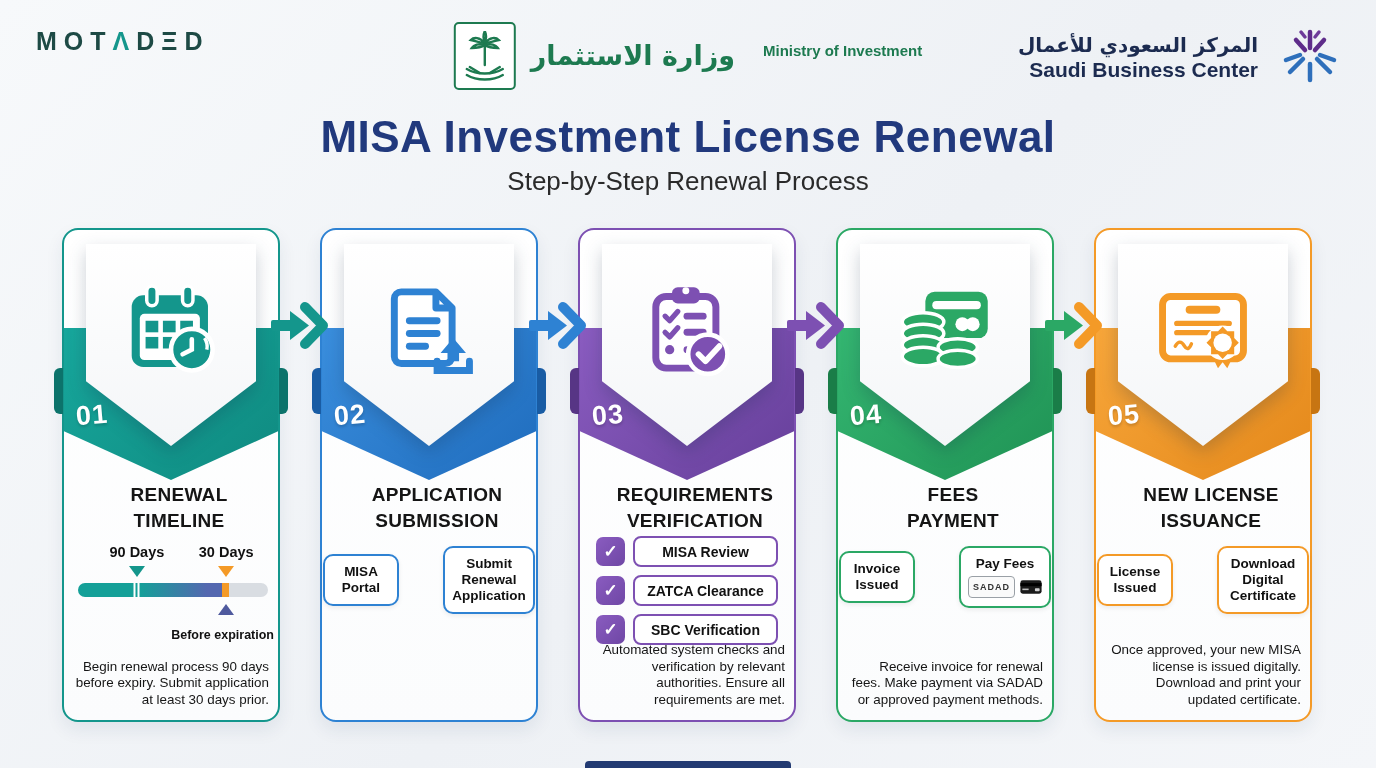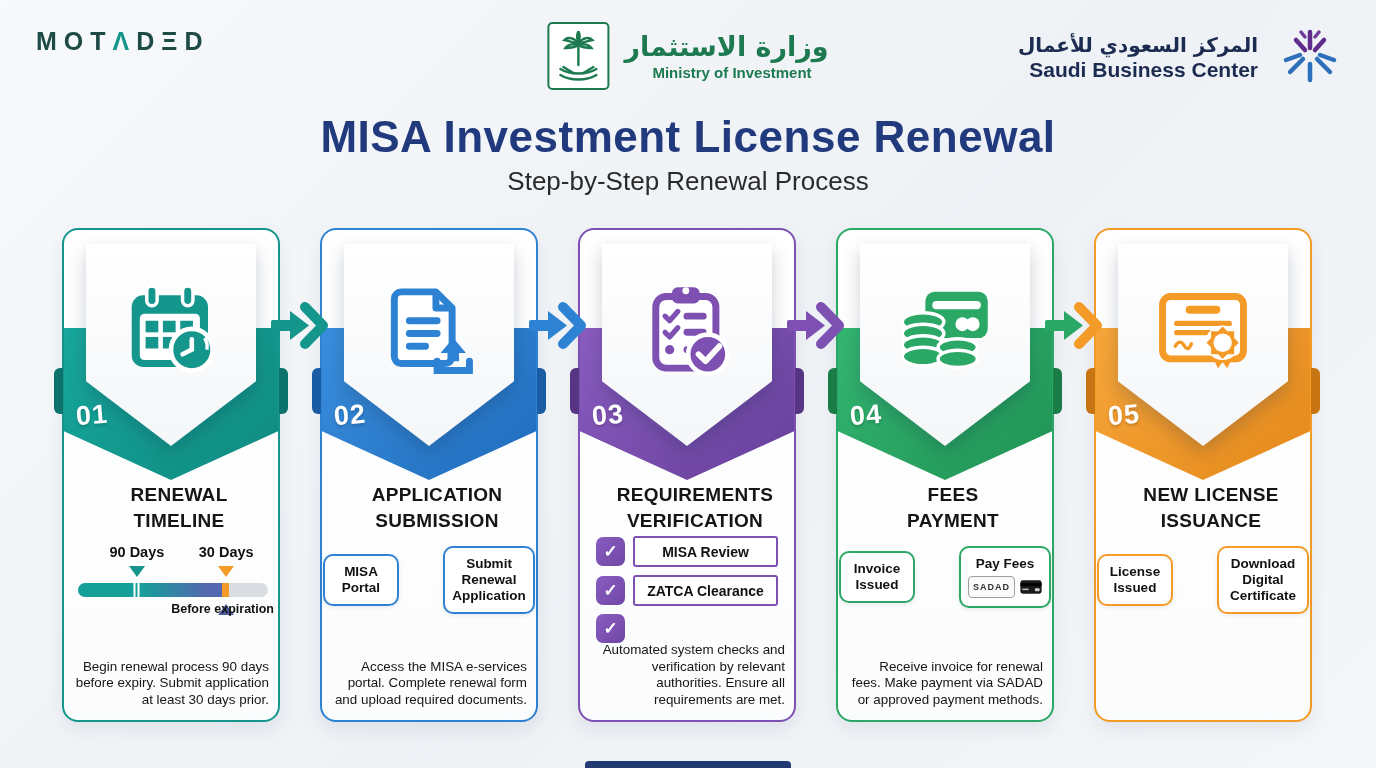--- a/index.html
+++ b/index.html
@@ -13,21 +13,21 @@
 
   
   .motaded { position:absolute; left:36px; top:27px; font-size:25px; font-weight:800;
     letter-spacing:7px; color:#1d4a45; }
   .motaded .accent { color:#14968c; }
 
   .ministry { position:absolute; left:50%; top:22px; transform:translateX(-50%);
     display:flex; align-items:center; gap:15px; }
   .emblem { width:62px; height:68px; border:2.5px solid #1d7a50; border-radius:5px;
     background:#fff; display:flex; align-items:center; justify-content:center; }
-  .ministry-text { display:flex; flex-direction:column; line-height:1.15; }
+  .ministry-text { display:flex; flex-direction:row; line-height:1.15; }
   .ministry-ar { font-size:27px; font-weight:700; color:#1d7a50; }
   .ministry-en { font-size:15px; font-weight:600; color:#1d7a50; margin-top:2px;margin-left:28px; }
 
   .sbc { position:absolute; right:38px; top:28px; display:flex; align-items:center; gap:24px; }
   .sbc-text { display:flex; flex-direction:column; align-items:flex-end; line-height:1.2; }
   .sbc-ar { font-size:20px; font-weight:700; color:#1c2b50; }
   .sbc-en { font-size:21px; font-weight:600; color:#1c2b50; }
 
   
   .page-title { position:absolute; top:112px; left:0; width:100%; text-align:center;
@@ -87,21 +87,21 @@
   .tri-down.t30 { left:78%; border-top-color:#f49a27; }
   .tl-bar { position:absolute; top:39px; left:0; right:0; height:14px; border-radius:8px;
     background:linear-gradient(90deg,#14a098 0%,#14a098 32%,#5468b0 68%,#5468b0 76%,
       #f49a27 76%,#f49a27 79.5%,#d9dde2 79.5%,#d9dde2 100%); }
   .tl-tick { position:absolute; top:39px; left:31%; height:14px; width:7px; display:flex;
     gap:2px; transform:translateX(-50%); }
   .tl-tick span { width:2px; height:14px; background:#fff; }
   .tri-up { position:absolute; top:60px; left:78%; width:0; height:0; transform:translateX(-50%);
     border-left:8px solid transparent; border-right:8px solid transparent;
     border-bottom:11px solid #4f5a9e; }
-  .tl-below { position:absolute; top:58px; right:-6px; font-size:12.5px; font-weight:700;
+  .tl-below { position:absolute; top:84px; right:-6px; font-size:12.5px; font-weight:700;
     color:#111; white-space:nowrap; }
 
   
   .flow { position:absolute; top:316px; left:8px; right:8px; display:flex;
     align-items:center; justify-content:center; gap:22px; }
   .flow-box { background:#fff; border-radius:10px; padding:8px 7px; text-align:center;
     font-size:13.5px; font-weight:600; color:#111; line-height:16px;
     box-shadow:0 2px 5px rgba(0,0,0,0.07); }
   .card2 .flow-box { border:2px solid #2e82d3; }
   .card4 .flow-box { border:2px solid #2ba865; }
@@ -112,21 +112,21 @@
   .sadad-chip { border:1.5px solid #9aa0a6; border-radius:4px; font-size:9px; font-weight:800;
     letter-spacing:1px; color:#333; padding:2px 4px; background:#fafafa; }
 
   
   .checklist { position:absolute; top:306px; left:16px; right:16px; display:flex;
     flex-direction:column; gap:8px; }
   .check-row { display:flex; align-items:center; gap:8px; }
   .checkbox { width:29px; height:29px; background:linear-gradient(135deg,#8a5cc0,#6f47a5);
     border-radius:7px; color:#fff; font-size:17px; font-weight:800; display:flex;
     align-items:center; justify-content:center; flex:none; }
-  .check-pill { flex:1; border:2px solid #7d50b2; border-radius:3px; background:#fff;
+  .check-pill { flex:1; border:2px solid #7d50b2; border-radius:8px; background:#fff;
     height:31px; display:flex; align-items:center; justify-content:center;
     font-size:14px; font-weight:600; color:#111; }
 
   
   .step-arrow { position:absolute; top:296px; width:58px; height:58px; z-index:4; }
   .arr1 { left:271px; } .arr2 { left:529px; } .arr3 { left:787px; } .arr4 { left:1045px; }
 
   
   .bottom-bar { position:absolute; bottom:0; left:50%; transform:translateX(-50%);
     width:206px; height:7px; background:#223a72; border-radius:4px 4px 0 0; }
@@ -257,21 +257,20 @@
       <div>SUBMISSION</div>
   </div>
   <div class="flow">
     <div class="flow-box b1">MISA Portal</div>
     <svg width="26" height="14" viewBox="0 0 26 14">
       <path d="M1 7 H18" stroke="#111" stroke-width="2.2"></path>
         <path d="M17 1.5 L25 7 L17 12.5 Z" fill="#111"></path>
     </svg>
     <div class="flow-box b2">Submit Renewal Application</div>
   </div>
-  <div class="card-desc">Access the MISA e-services portal. Complete renewal form and upload required documents.</div>
 </div>
 
 <div class="card card3">
   <div class="fold l"></div>
   <div class="fold r"></div>
   <div class="ribbon"></div>
   <div class="badge-wrap">
       <div class="badge">
     <svg width="104" height="104" viewBox="0 0 90 90">
       <rect x="18" y="16" width="52" height="62" rx="9" fill="#fff" stroke="#7d50b2" stroke-width="6"></rect>
@@ -297,20 +296,21 @@
     <div class="check-row">
       <span class="checkbox">✓</span>
       <span class="check-pill">MISA Review</span>
     </div>
     <div class="check-row">
       <span class="checkbox">✓</span>
       <span class="check-pill">ZATCA Clearance</span>
     </div>
     <div class="check-row">
       <span class="checkbox">✓</span>
+      <span class="check-pill">SBC Verification</span>
     </div>
   </div>
   <div class="card-desc">Automated system checks and verification by relevant authorities. Ensure all requirements are met.</div>
 </div>
 
 <div class="card card4">
   <div class="fold l"></div>
   <div class="fold r"></div>
   <div class="ribbon"></div>
   <div class="badge-wrap">
@@ -384,20 +384,21 @@
       <div>ISSUANCE</div>
   </div>
   <div class="flow">
     <div class="flow-box b1">License Issued</div>
     <svg width="26" height="14" viewBox="0 0 26 14">
       <path d="M1 7 H18" stroke="#111" stroke-width="2.2"></path>
         <path d="M17 1.5 L25 7 L17 12.5 Z" fill="#111"></path>
     </svg>
     <div class="flow-box b2">Download Digital Certificate</div>
   </div>
+  <div class="card-desc">Once approved, your new MISA license is issued digitally. Download and print your updated certificate.</div>
 </div>
 
 <svg class="step-arrow arr1" viewBox="0 0 58 58">
   <rect x="0" y="24" width="21" height="11" rx="2" fill="#14968c"></rect>
   <path d="M19 15 L38 29.5 L19 44 Z" fill="#14968c"></path>
   <path d="M34 11 L52 29.5 L34 48" stroke="#14968c" stroke-width="10" fill="none" stroke-linecap="round" stroke-linejoin="round"></path>
 </svg>
 <svg class="step-arrow arr2" viewBox="0 0 58 58">
   <rect x="0" y="24" width="21" height="11" rx="2" fill="#2e82d3"></rect>
   <path d="M19 15 L38 29.5 L19 44 Z" fill="#2e82d3"></path>

